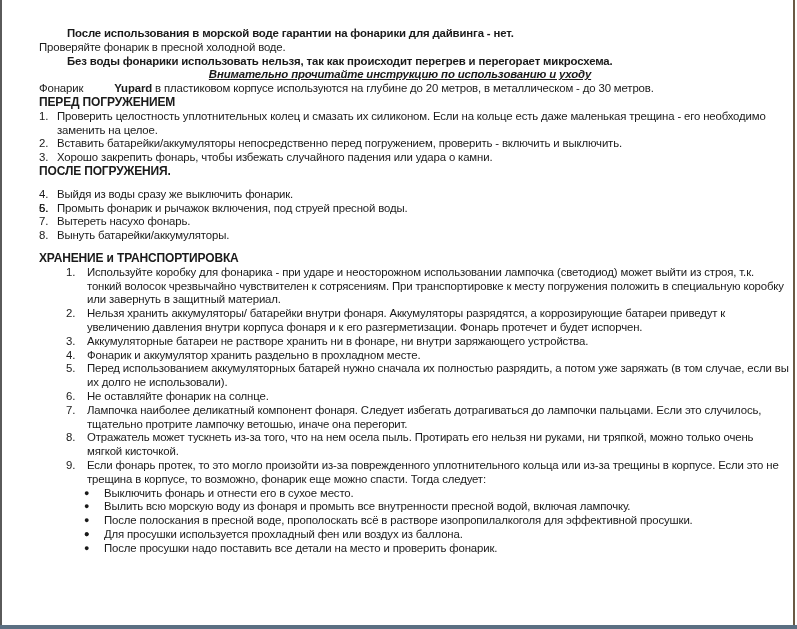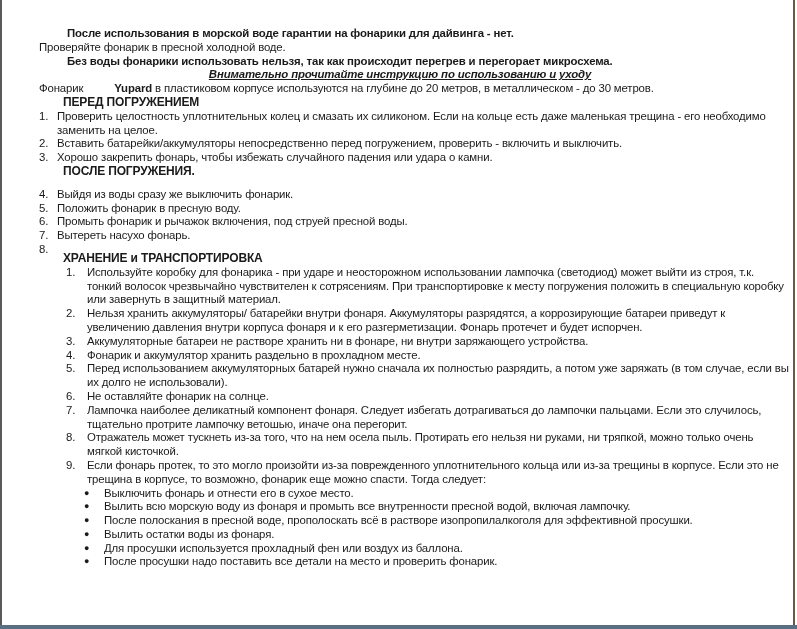--- a/index.html
+++ b/index.html
@@ -6,21 +6,21 @@
     body {
       width: 797px; height: 629px; background: #ffffff; position: relative; overflow: hidden;
       font-family: "Liberation Sans", sans-serif; color: #1a1a1a;
     }
     .frame-left { position: absolute; left: 0; top: 0; width: 2px; height: 629px; background: #5a5a5a; }
     .frame-right { position: absolute; left: 793px; top: 0; width: 2px; height: 629px; background: #6b5a44; }
     .frame-bottom { position: absolute; left: 0; top: 625px; width: 797px; height: 4px; background: #5b6f82; }
     .page { position: absolute; left: 39px; top: 27px; width: 750px; font-size: 11.4px; line-height: 13.8px; letter-spacing: -0.15px; }
     .b { font-weight: bold; padding-left: 28px; }
     .center-u { text-align: center; text-decoration: underline; font-weight: bold; padding-right: 28px; font-style: italic; }
-    .h { font-weight: bold; font-size: 12px; margin-left: 24px; }
+    .h { font-weight: bold; font-size: 12px; }
     .ol1 { margin: 0; padding: 0; list-style: none; }
     .ol1 li { position: relative; padding-left: 18px; }
     .ol1 .num { position: absolute; left: 0; top: 0; }
     .gap { height: 9px; }
     .ol2 { margin: 0; padding: 0; list-style: none; }
     .ol2 li { position: relative; padding-left: 48px; }
     .ol2 .num { position: absolute; left: 27px; top: 0; }
     .ul3 { margin: 0; padding: 0; list-style: none; }
     .ul3 li { position: relative; padding-left: 65px; }
     .ul3 .dot { position: absolute; left: 45px; top: 0; font-size: 9px; }
@@ -45,40 +45,40 @@
   <ol class="ol1">
     <li><span class="num">1.</span><span>Проверить целостность уплотнительных колец и смазать их силиконом. Если на кольце есть даже маленькая трещина - его необходимо заменить на целое.</span></li>
     <li><span class="num">2.</span><span>Вставить батарейки/аккумуляторы непосредственно перед погружением, проверить - включить и выключить.</span></li>
     <li><span class="num">3.</span><span>Хорошо закрепить фонарь, чтобы избежать случайного падения или удара о камни.</span></li>
   </ol>
 
   <div class="h">ПОСЛЕ ПОГРУЖЕНИЯ.</div>
   <div class="gap"></div>
   <ol class="ol1">
     <li><span class="num">4.</span><span>Выйдя из воды сразу же выключить фонарик.</span></li>
-    <li><span class="num">5.</span><span>Положить фонарик в пресную воду.</span></li>
+    <li><span class="num">5.</span></li>
     <li><span class="num">6.</span><span>Промыть фонарик и  рычажок включения, под струей пресной воды.</span></li>
     <li><span class="num">7.</span><span>Вытереть насухо фонарь.</span></li>
-    <li><span class="num">8.</span></li>
+    <li><span class="num">8.</span><span>Вынуть батарейки/аккумуляторы.</span></li>
   </ol>
   <div class="gap"></div>
 
   <div class="h">ХРАНЕНИЕ и ТРАНСПОРТИРОВКА</div>
   <ol class="ol2">
     <li><span class="num">1.</span><span>Используйте коробку для фонарика - при ударе и неосторожном использовании лампочка (светодиод) может выйти из строя, т.к. тонкий волосок чрезвычайно чувствителен к сотрясениям. При транспортировке к месту погружения положить в специальную коробку или завернуть в защитный материал.</span></li>
     <li><span class="num">2.</span><span>Нельзя хранить аккумуляторы/ батарейки внутри фонаря. Аккумуляторы разрядятся, а коррозирующие батареи приведут к увеличению давления внутри корпуса фонаря и к  его разгерметизации. Фонарь протечет  и будет испорчен.</span></li>
     <li><span class="num">3.</span><span>Аккумуляторные батареи не растворе хранить ни в фонаре, ни внутри заряжающего устройства.</span></li>
     <li><span class="num">4.</span><span>Фонарик и аккумулятор хранить раздельно в прохладном месте.</span></li>
     <li><span class="num">5.</span><span>Перед использованием аккумуляторных батарей нужно сначала их полностью разрядить, а потом уже заряжать (в том случае, если вы их долго не использовали).</span></li>
     <li><span class="num">6.</span><span>Не оставляйте фонарик на солнце.</span></li>
     <li><span class="num">7.</span><span>Лампочка наиболее деликатный компонент фонаря. Следует избегать дотрагиваться до лампочки пальцами. Если это случилось, тщательно протрите лампочку ветошью, иначе она перегорит.</span></li>
     <li><span class="num">8.</span><span>Отражатель может тускнеть из-за того, что на нем осела пыль. Протирать его нельзя ни руками, ни тряпкой, можно только очень мягкой кисточкой.</span></li>
     <li><span class="num">9.</span><span>Если фонарь протек, то это могло  произойти из-за поврежденного уплотнительного кольца или из-за трещины в корпусе. Если это не трещина в корпусе, то возможно, фонарик еще можно спасти. Тогда  следует:</span></li>
   </ol>
   <ul class="ul3">
     <li><span class="dot">●</span><span>Выключить фонарь и отнести его в сухое место.</span></li>
     <li><span class="dot">●</span><span>Вылить всю морскую воду  из фонаря и промыть все внутренности пресной водой, включая лампочку.</span></li>
     <li><span class="dot">●</span><span>После полоскания в пресной воде, прополоскать всё в растворе изопропилалкоголя для эффективной просушки.</span></li>
-    <li><span class="dot">●</span><span>Вылить остатки воды из фонаря.</span></li>
+    <li><span class="dot">●</span></li>
     <li><span class="dot">●</span><span>Для просушки используется прохладный фен или воздух из баллона.</span></li>
     <li><span class="dot">●</span><span>После просушки надо поставить все детали на место и проверить фонарик.</span></li>
   </ul>
 </div>
 
 </body></html>

